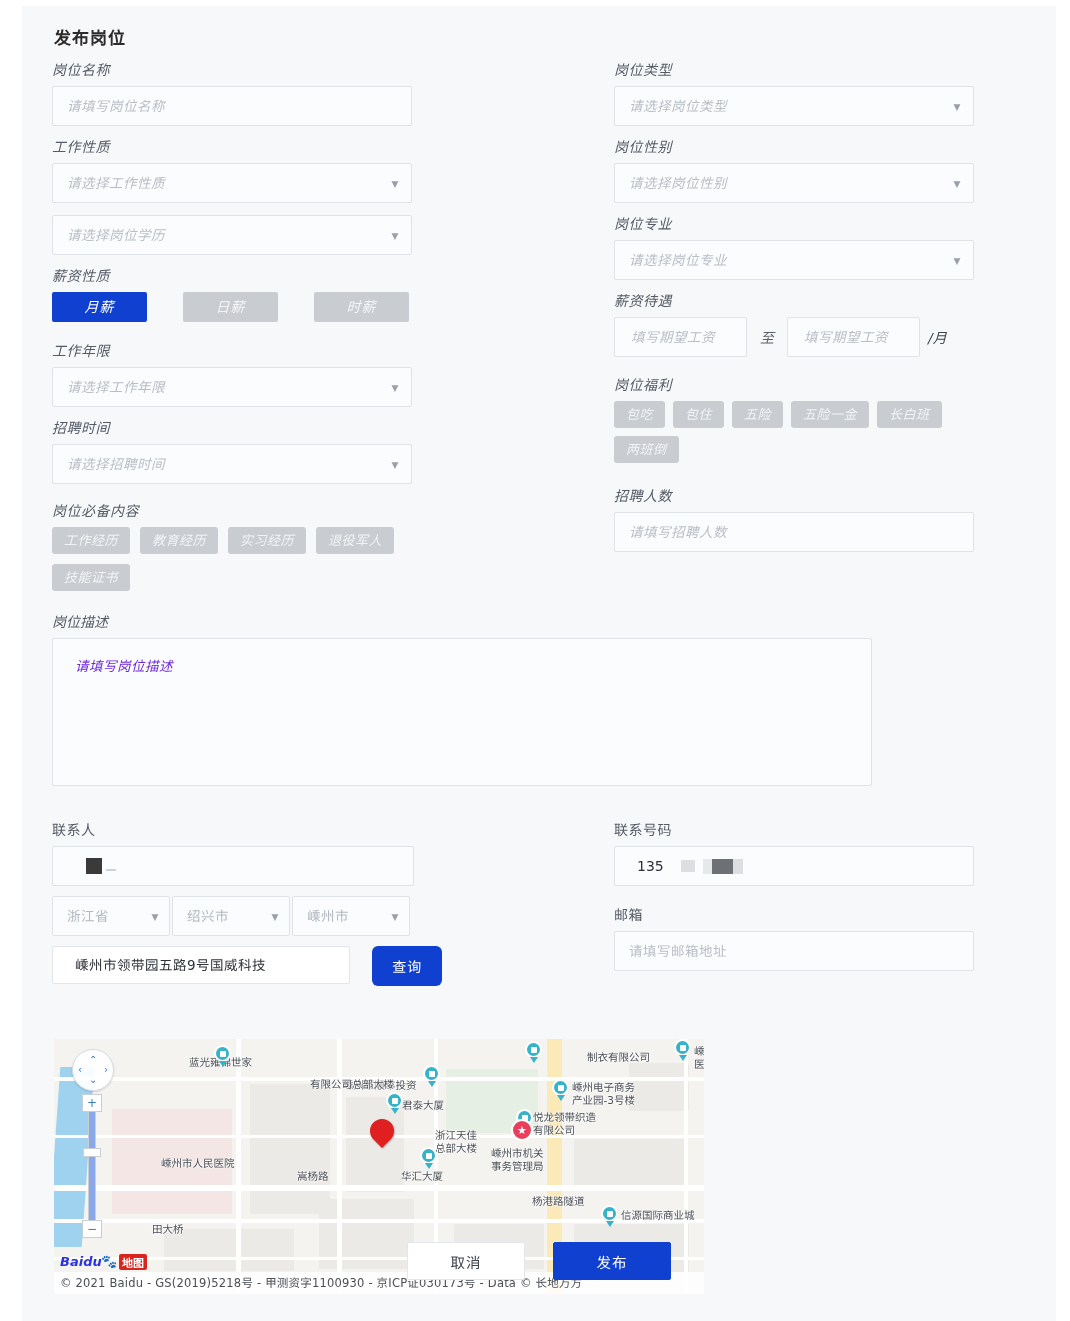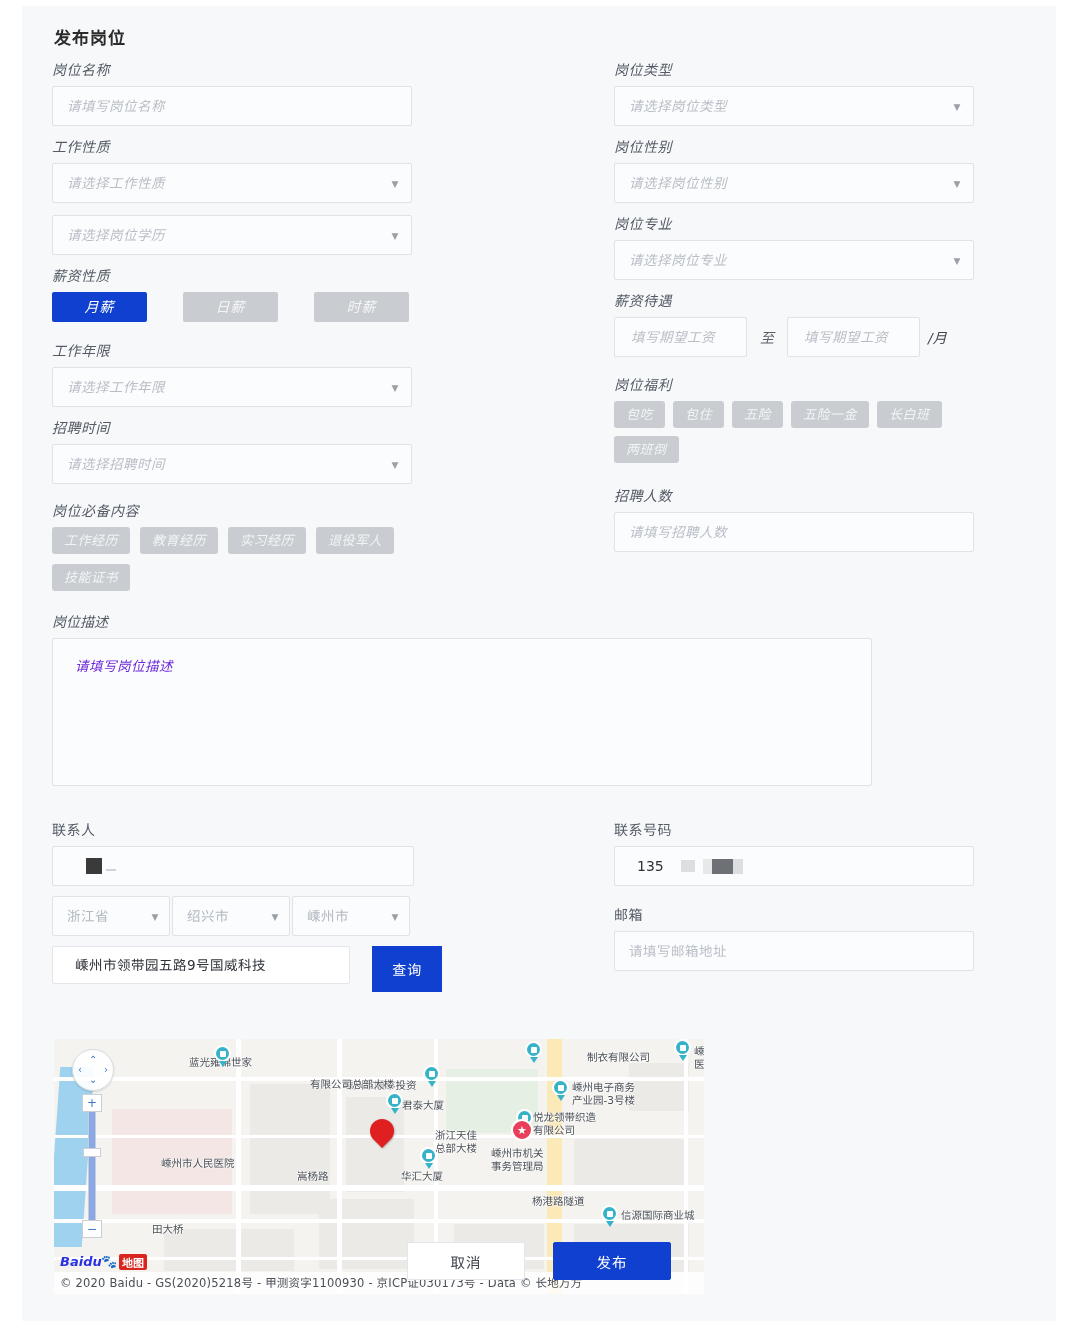--- a/index.html
+++ b/index.html
@@ -112,23 +112,23 @@
     letter-spacing:.5px;
   }
   .region-sel .caret{position:absolute;right:10px;top:0;line-height:40px;font-size:9px;color:#9aa0a8;}
   .addr-row{display:flex;gap:22px;margin-top:10px;align-items:stretch;}
   .addr-input{
     box-sizing:border-box;width:418px;height:38px;
     background:#ffffff;border:1px solid #e2e5e9;border-radius:2px;
     font-size:13.5px;color:#2e3238;line-height:36px;padding-left:22px;letter-spacing:.5px;
   }
   .search-btn{
-    box-sizing:border-box;width:100px;height:46px;
+    box-sizing:border-box;width:100px;height:40px;
     background:#1040d0;color:#fff;font-size:14px;
-    display:flex;align-items:center;justify-content:center;border-radius:0;
+    display:flex;align-items:center;justify-content:center;border-radius:6px;
     letter-spacing:1px;cursor:pointer;
   }
   .phone-input{
     box-sizing:border-box;width:360px;height:40px;
     background:#fbfcfd;border:1px solid #dfe3e8;border-radius:2px;
     font-size:14px;color:#2e3238;line-height:38px;padding-left:22px;position:relative;
   }
   .phone-mask{
     position:absolute;left:88px;top:12px;width:40px;height:15px;
     background:linear-gradient(90deg,#e6e8ea 0 22%,#6d7075 22% 75%,#dcdee1 75% 100%);
@@ -519,21 +519,21 @@
         </div>
         <div class="zbtn">−</div>
       </div>
 
       <div class="baidu-logo">
         <span class="bd-b">Baidu</span>
         <span class="bd-paw">🐾</span>
         <span class="bd-map">地图</span>
       </div>
 
-      <div class="map-copy">© 2020 Baidu - GS(2020)5218号 - 甲测资字1100930 - 京ICP证030173号 - Data © 长地万方</div>
+      <div class="map-copy">© 2021 Baidu - GS(2019)5218号 - 甲测资字1100930 - 京ICP证030173号 - Data © 长地万方</div>
     </div>
 
   </div>
 
   <div class="footer">
     <div class="btn-cancel">取消</div>
     <div class="btn-publish">发布</div>
   </div>
 </div>
 

